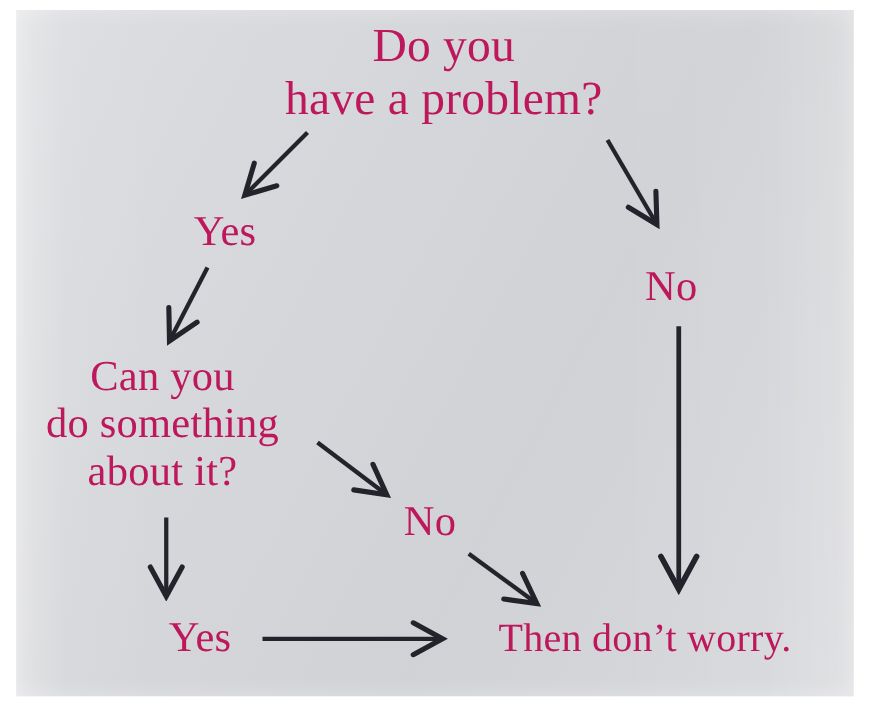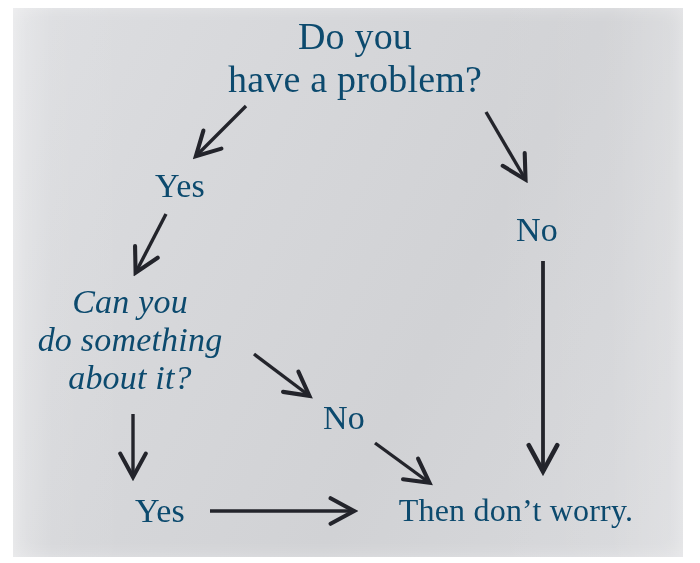--- a/index.html
+++ b/index.html
@@ -37,21 +37,21 @@
         rgba(255,255,255,0.30) 0px,
         rgba(255,255,255,0.05) 40px,
         rgba(255,255,255,0.00) 120px,
         rgba(255,255,255,0.00) 470px,
         rgba(255,255,255,0.06) 600px,
         rgba(255,255,255,0.22) 670px);
     pointer-events: none;
   }
   .node {
     position: absolute;
-    color: #0c4a6e;
+    color: #be185d;
     line-height: 1.12;
     white-space: pre;
     text-align: center;
     letter-spacing: 0.2px;
   }
   .node.multiline { white-space: pre-line; }
 
   #svg-arrows {
     position: absolute;
     left: 0;
@@ -86,21 +86,21 @@
     </g>
   </svg>
 
   <div class="node multiline" style="left:355px; top:58px; font-size:38px; transform:translate(-50%,-50%);">Do you
 have a problem?</div>
 
   <div class="node" style="left:180px; top:186px; font-size:34px; transform:translate(-50%,-50%);">Yes</div>
 
   <div class="node" style="left:537px; top:230px; font-size:34px; transform:translate(-50%,-50%);">No</div>
 
-  <div class="node multiline" style="left:130px; top:340px; font-size:34px; transform:translate(-50%,-50%);font-style:italic;">Can you
+  <div class="node multiline" style="left:130px; top:340px; font-size:34px; transform:translate(-50%,-50%);">Can you
 do something
 about it?</div>
 
   <div class="node" style="left:344px; top:418px; font-size:34px; transform:translate(-50%,-50%);">No</div>
 
   <div class="node" style="left:160px; top:511px; font-size:34px; transform:translate(-50%,-50%);">Yes</div>
 
   <div class="node" style="left:516px; top:511px; font-size:32px; transform:translate(-50%,-50%);">Then don’t worry.</div>
 </div>
 

